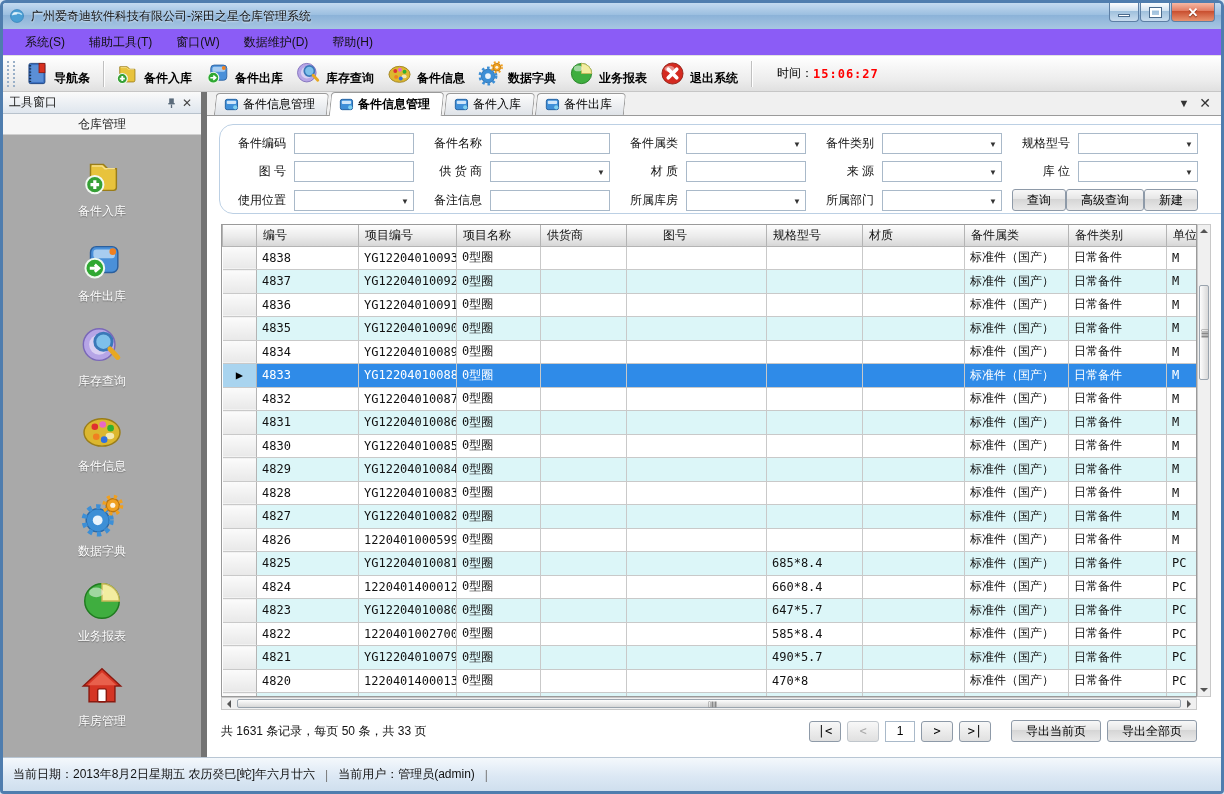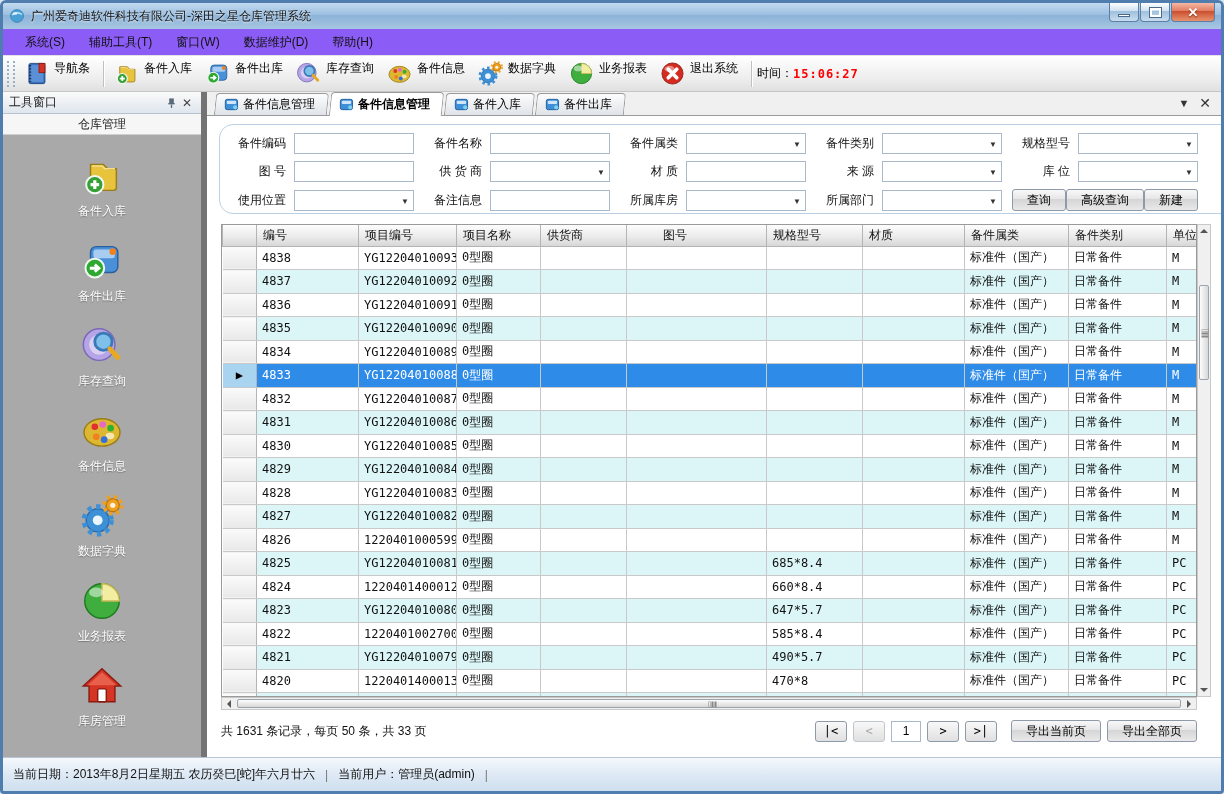--- a/index.html
+++ b/index.html
@@ -21,23 +21,23 @@
 
   
   .menubar { position:absolute; left:0; top:26px; width:1218px; height:27px; background:#8b5cf6; border-bottom:1px solid #e2e2e2;
     display:flex; align-items:center; padding-left:10px; }
   .menu-item { padding:4px 12px; color:#111; cursor:default; }
 
   
   .toolbar { position:absolute; left:0; top:53px; width:1218px; height:36px;
     background:linear-gradient(#ffffff,#ececec 70%,#e0e0e0); border-bottom:1px solid #c6c6c6; display:flex; align-items:center; }
   .tb-grip { width:8px; height:26px; border-left:2px dotted #9ab0c8; border-right:2px dotted #9ab0c8; margin:0 4px 0 4px; }
-  .tb-item { display:flex; align-items:flex-start; gap:4px; padding:2px 8px 2px 4px; border-radius:3px; cursor:default; }
+  .tb-item { display:flex; align-items:flex-end; gap:4px; padding:2px 8px 2px 4px; border-radius:3px; cursor:default;font-weight:bold; }
   .tb-sep { width:1px; height:26px; background:#c0c0c0; margin:0 5px; box-shadow:1px 0 0 #fff; }
-  .tb-time-label { margin-left:0; }
+  .tb-time-label { margin-left:20px; }
   .tb-time { color:#ff0000; font-family:"DejaVu Sans Mono",monospace; font-weight:bold; letter-spacing:1px; }
 
   
   .sidebar { position:absolute; left:0; top:89px; width:204px; height:665px; background:#a9a9a9; border-right:6px solid #737373; }
   .sb-head { height:22px; background:linear-gradient(#fafafa,#dfe6ee); border-bottom:1px solid #b8c2cc;
     display:flex; align-items:center; padding:0 6px; color:#222; }
   .sb-head .grow { flex:1; }
   .sb-section { height:21px; background:#f6f6f6; border-bottom:1px solid #cfcfcf; display:flex; align-items:center; justify-content:center; color:#222; }
   .sb-body { position:absolute; left:0; top:43px; right:0; bottom:0; overflow:hidden; }
   .sb-item { width:100%; margin-top:18px; display:flex; flex-direction:column; align-items:center; cursor:default; }
@@ -99,21 +99,21 @@
   .hthumb::after { content:""; position:absolute; top:2px; left:50%; width:1px; height:5px; box-shadow:0 0 0 .5px #888, 3px 0 0 .5px #888, 6px 0 0 .5px #888; }
 
   
   .pager { position:absolute; left:14px; top:602px; width:976px; height:26px; display:flex; align-items:center; }
   .pg-summary { color:#111; }
   .pg-right { margin-left:auto; display:flex; align-items:center; gap:6px; }
   .pg-btn { width:32px; height:21px; border:1px solid #8e9aa8; border-radius:3px; font-family:"DejaVu Sans Mono",monospace;
     background:linear-gradient(#f8f8f8,#e0e0e0); display:flex; align-items:center; justify-content:center; cursor:default; }
   .pg-btn.disabled { color:#aaa; border-color:#c0c6cc; }
   .pg-page { width:30px; height:21px; border:1px solid #a9b9c9; text-align:center; font-size:12px; font-family:inherit; }
-  .pg-export { margin-left:8px; }
+  .pg-export { margin-left:14px; }
 
   
   .statusbar { position:absolute; left:0; top:754px; width:1218px; height:34px;
     background:linear-gradient(#f4f8fc,#dcE8f4 55%,#cfdfee); border-top:1px solid #b8c6d4; display:flex; align-items:center; padding:0 10px; gap:10px; color:#111; }
   .sep { color:#777; }
   svg { display:block; }
 </style>
 </head>
 <body>
 

